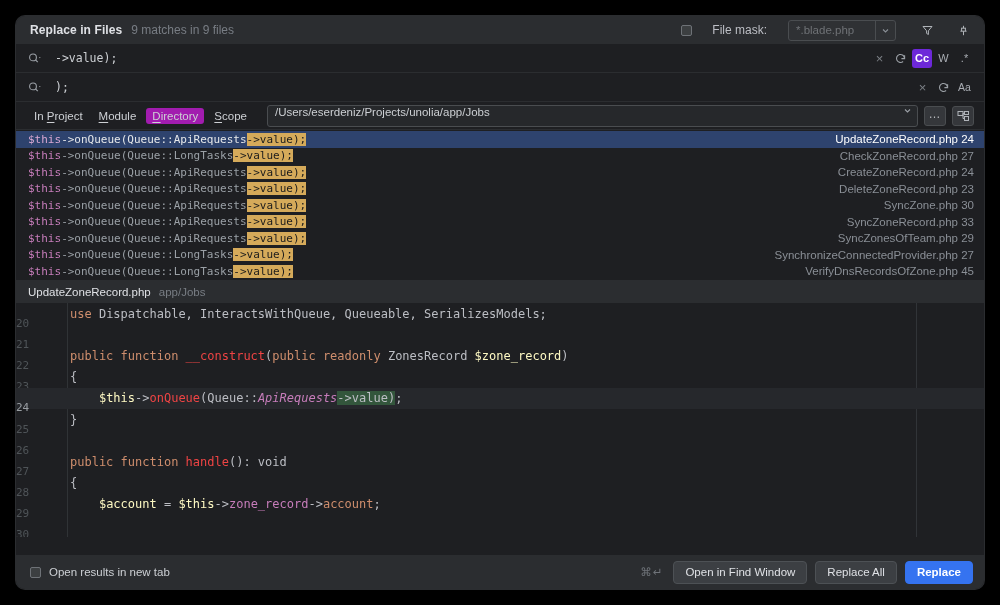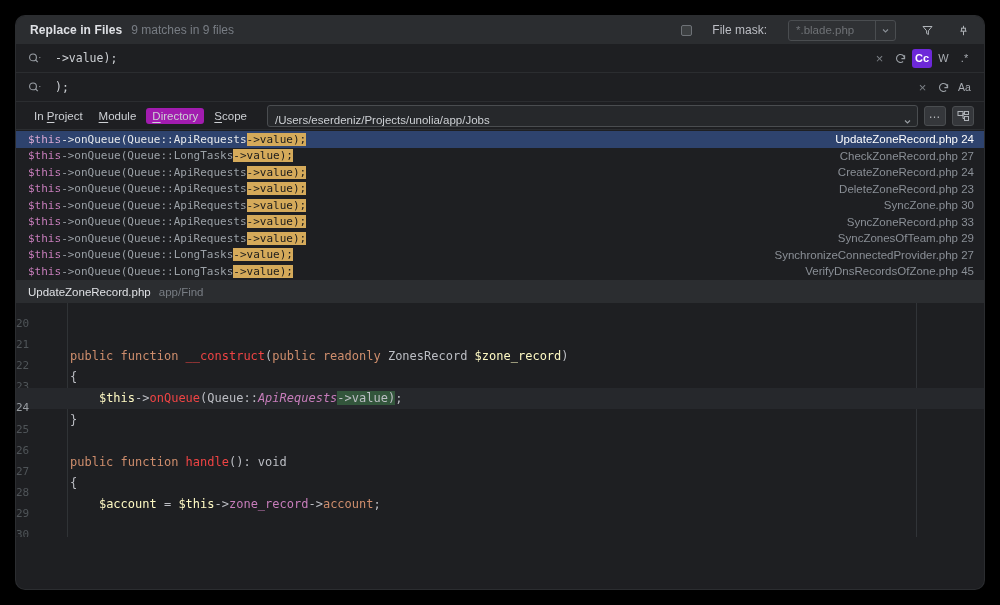--- a/index.html
+++ b/index.html
@@ -142,21 +142,21 @@
     padding: 2px 6px;
     border-radius: 3px;
     margin-right: 4px;
     white-space: nowrap;
   }
   .stab.sel { background: #a21caf; }
   .stab u { text-decoration: underline; text-underline-offset: 2px; }
   .path-combo {
     flex: 1;
     display: flex;
-    align-items: flex-end;
+    align-items: flex-start;
     height: 20px;
     margin-left: 10px;
     border: 1px solid #4a4d50;
     border-radius: 3px;
     background: #26282b;
     overflow: hidden;
   }
   .path-val {
     flex: 1;
     font-size: 11.5px;
@@ -482,29 +482,30 @@
           <span class="c-hit">-&gt;value);</span>
         </span>
         <span class="r-file">VerifyDnsRecordsOfZone.php 45</span>
       </div>
     </div>
 
   <div class="divider"></div>
 
   <div class="pv-hdr">
     <span class="pv-name">UpdateZoneRecord.php</span>
-    <span class="pv-path">app/Find</span>
+    <span class="pv-path">app/Jobs</span>
   </div>
 
   <div class="code">
     <div class="gutter-line"></div>
     <div class="guide"></div>
 
     <div class="cline">
       <span class="ln">20</span>
+      <span class="ctext"><span class="k">use</span><span class="t"> Dispatchable, InteractsWithQueue, Queueable, SerializesModels;</span></span>
     </div>
     <div class="cline">
       <span class="ln">21</span>
       <span class="ctext"></span>
     </div>
     <div class="cline">
       <span class="ln">22</span>
       <span class="ctext"><span class="k">public function </span><span class="fn">__construct</span><span class="p">(</span><span class="k">public readonly </span><span class="t">ZonesRecord </span><span class="v">$zone_record</span><span class="p">)</span></span>
     </div>
     <div class="cline">
@@ -534,14 +535,24 @@
     <div class="cline">
       <span class="ln">29</span>
       <span class="ctext">    <span class="v">$account</span><span class="p"> = </span><span class="v">$this</span><span class="p">-&gt;</span><span class="prop">zone_record</span><span class="p">-&gt;</span><span class="acc">account</span><span class="p">;</span></span>
     </div>
     <div class="cline">
       <span class="ln">30</span>
       <span class="ctext"></span>
     </div>
   </div>
 
+  <div class="footer">
+    <span class="chk"></span>
+    <span class="f-chklbl">Open results in new tab</span>
+    <div class="f-right">
+      <span class="shortcut">⌘↵</span>
+      <span class="btn">Open in Find Window</span>
+      <span class="btn">Replace All</span>
+      <span class="btn primary">Replace</span>
+    </div>
+  </div>
 
 </div>
 
 </body></html>

